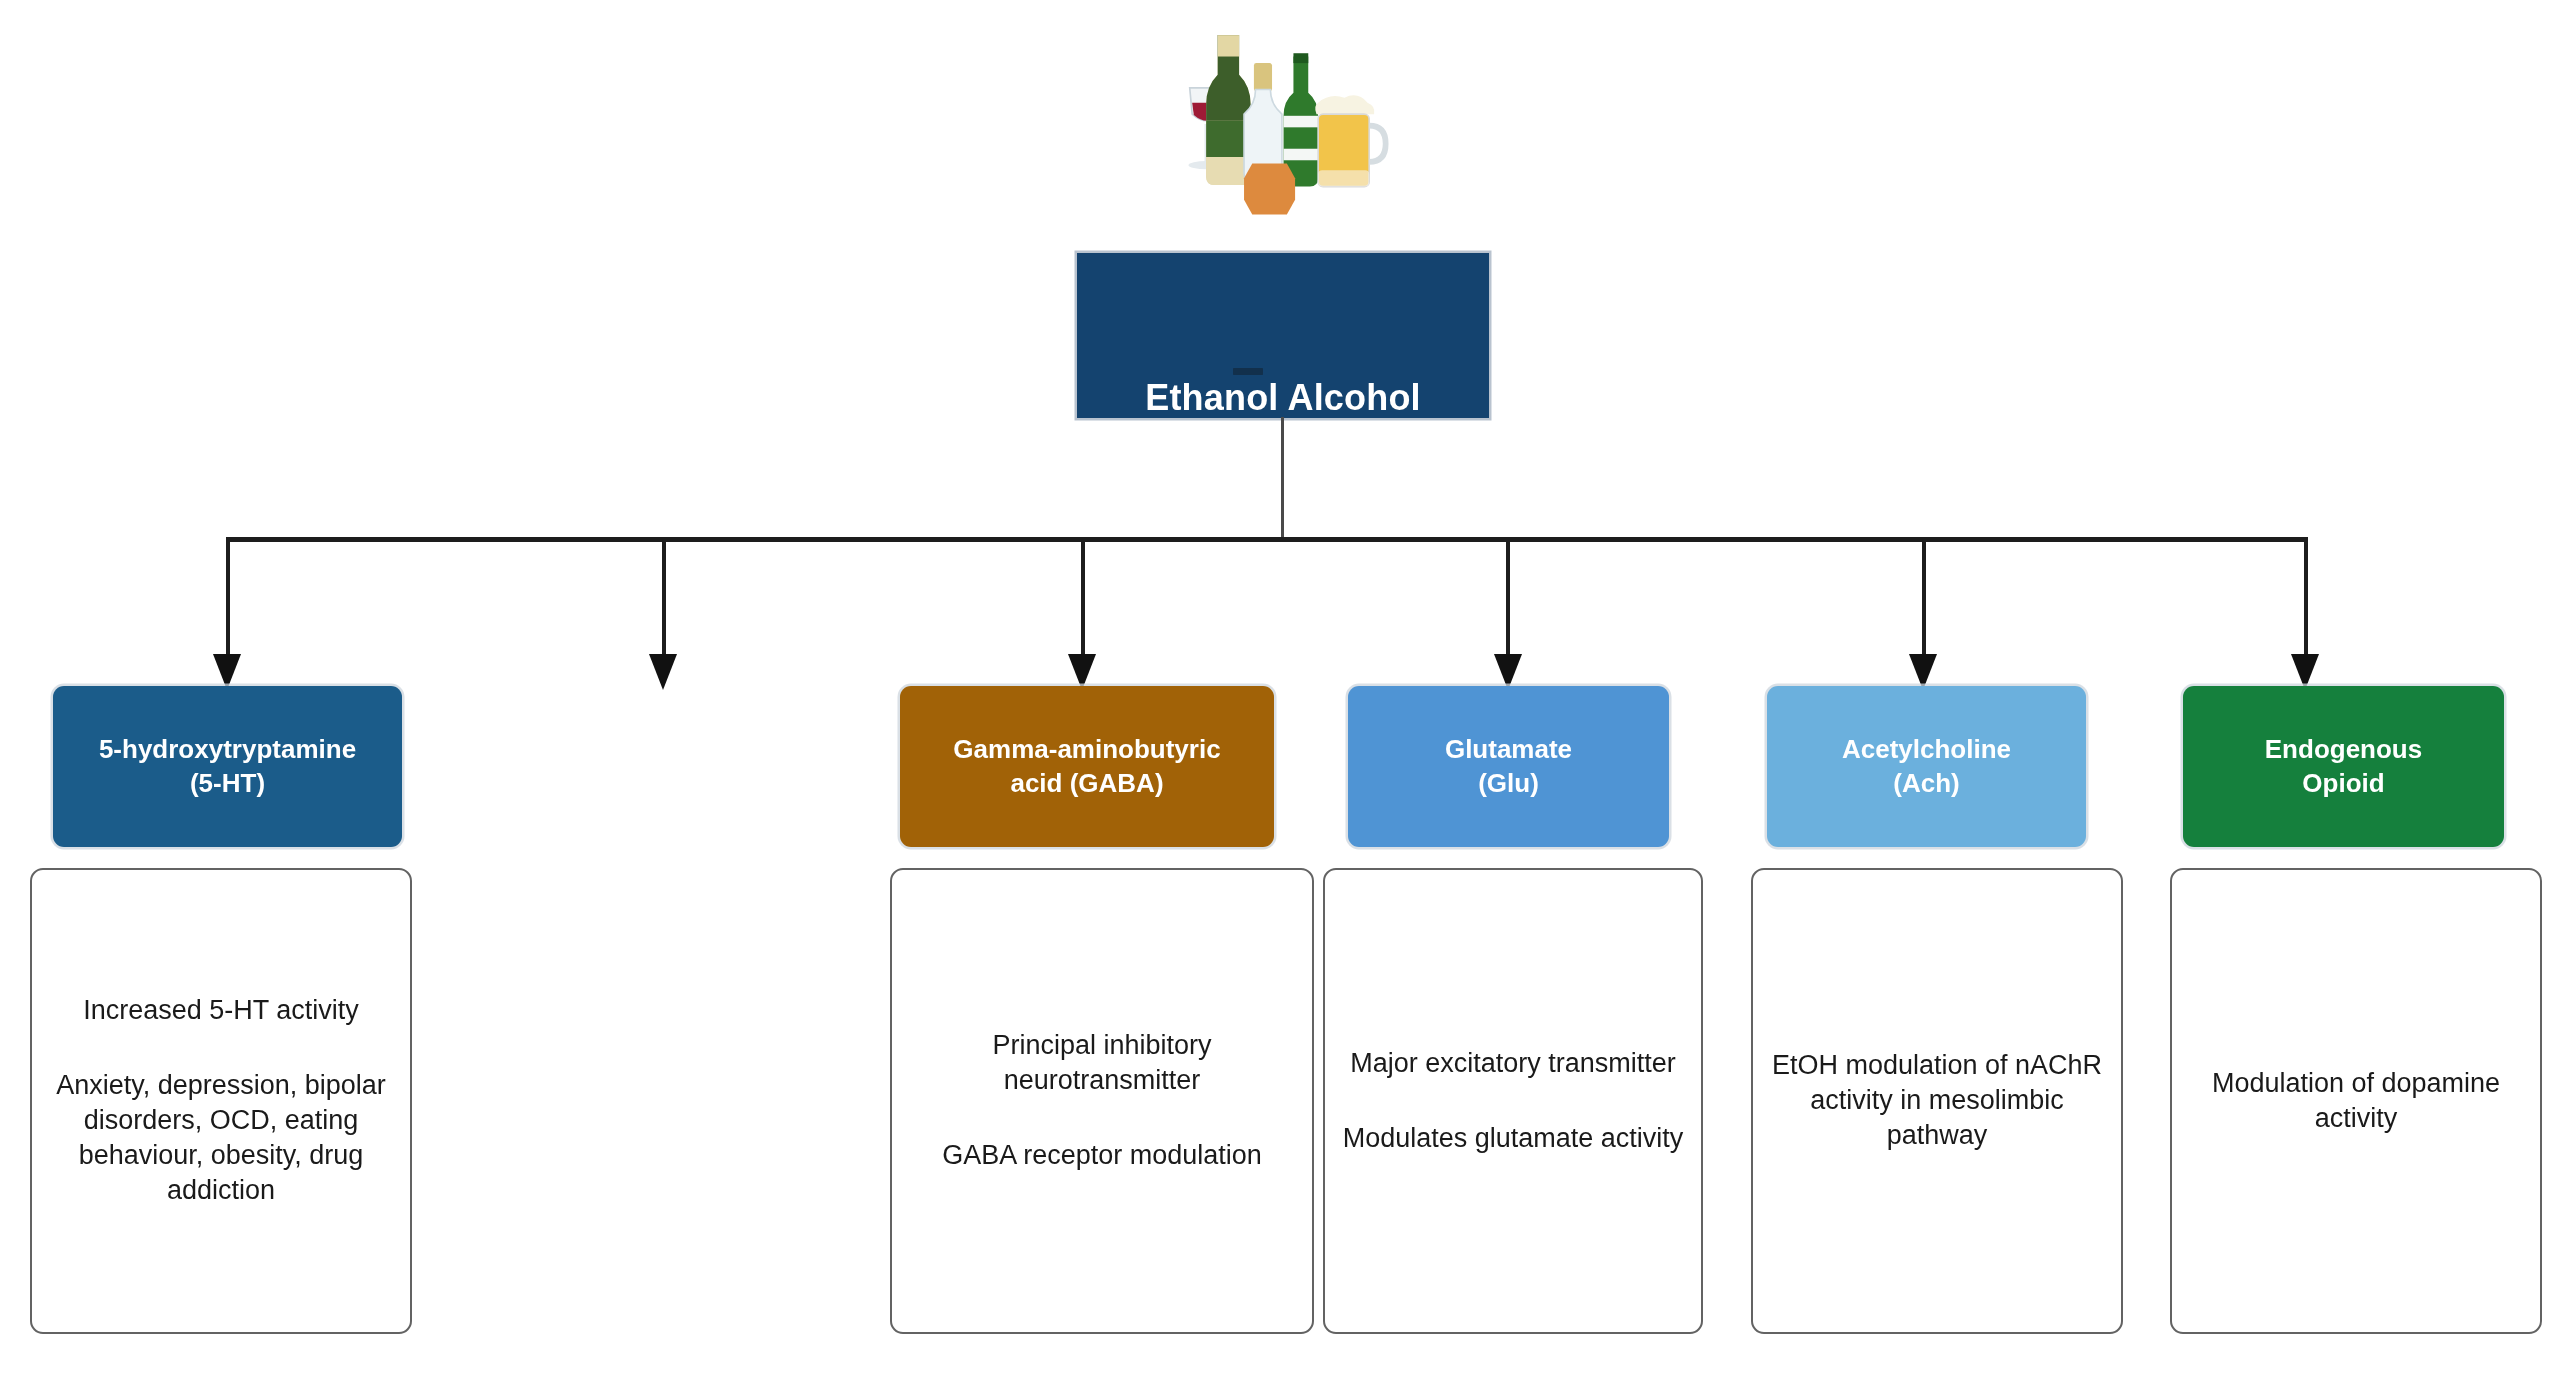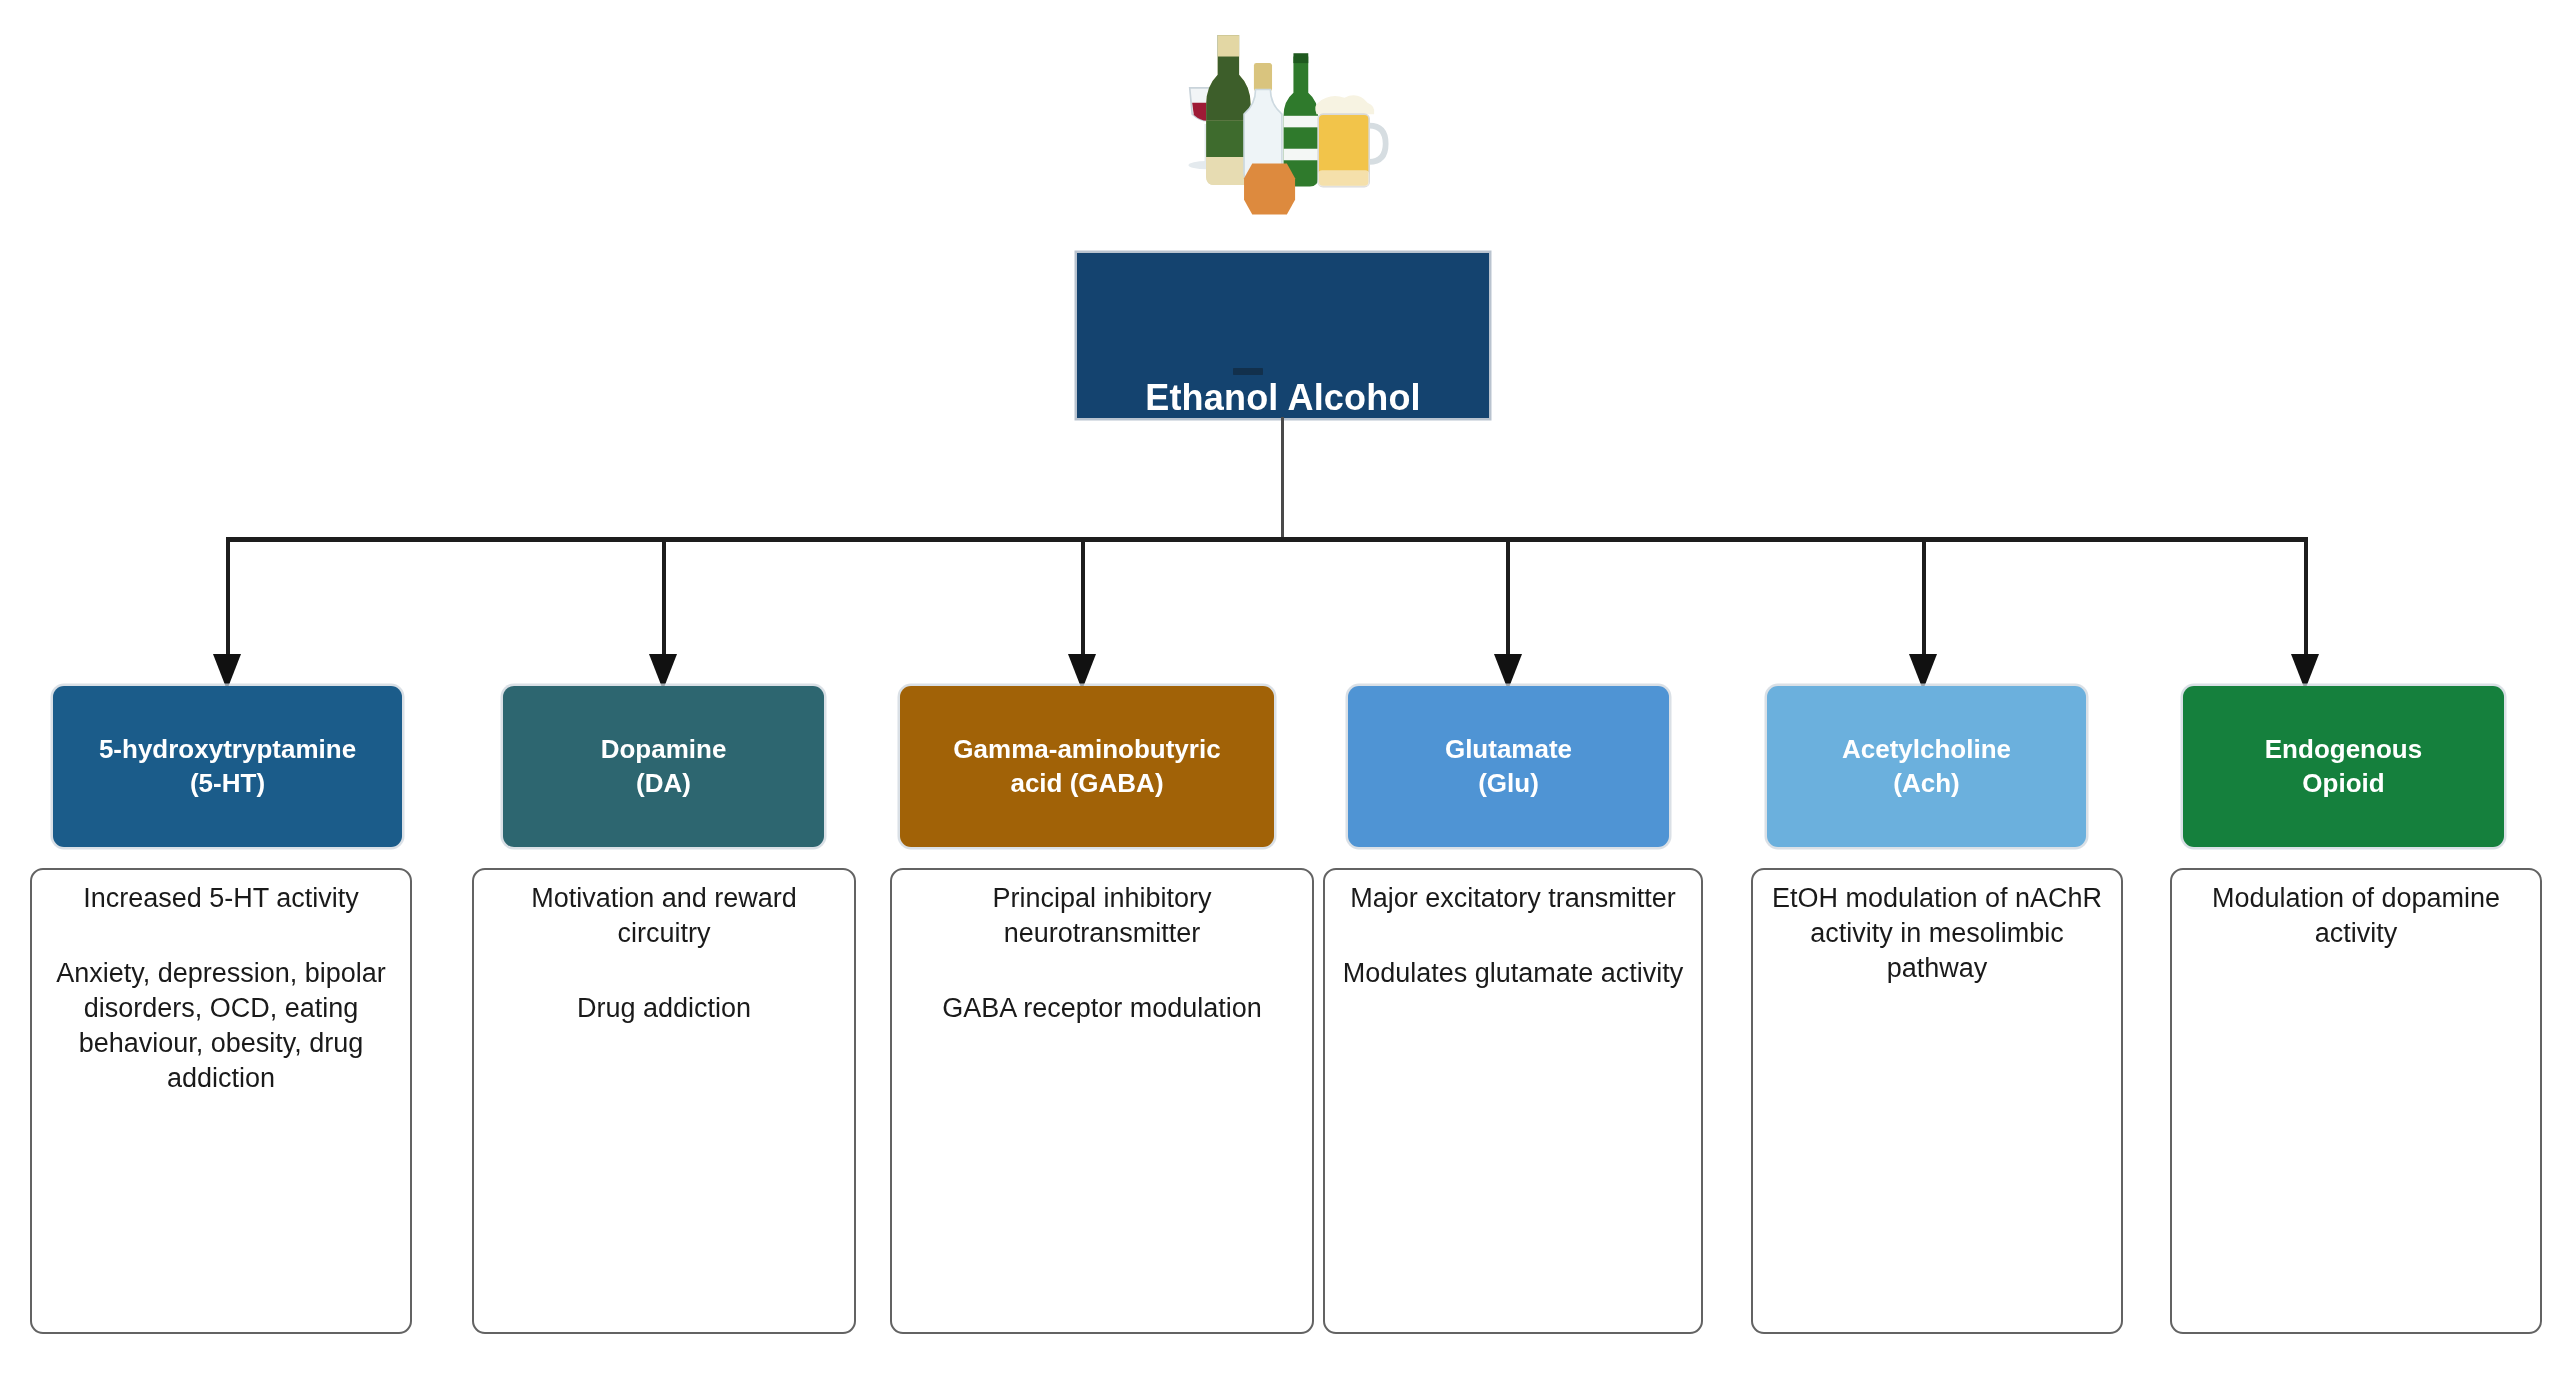--- a/index.html
+++ b/index.html
@@ -120,20 +120,21 @@
   }
   .desc-box {
     margin-top: 20.6px;
     border: 2.5px solid #636363;
     border-radius: 13px;
     background: #ffffff;
     box-sizing: border-box;
     display: flex;
     flex-direction: column;
     align-items: center;
+    justify-content: center;
     padding: 11.5px 13px;
   }
   .desc-para {
     color: #1a1a1a;
     font-size: 27px;
     line-height: 1.30;
     text-align: center;
     margin: 0;
   }
   .desc-para + .desc-para {
@@ -216,32 +217,20 @@
         <span>5-hydroxytryptamine</span><br>
         <span>(5-HT)</span>
       </div>
     </div>
     <div class="desc-box" style="margin-left:30px;width:382px;height:466px">
       <p class="desc-para">Increased 5-HT activity</p>
       <p class="desc-para">Anxiety, depression, bipolar disorders, OCD, eating behaviour, obesity, drug addiction</p>
     </div>
   </div>
 
-  <div class="col" style="left:0">
-    <div class="head-box" style="margin-left:503px;width:321px;background:#2d6670">
-      <div class="head-label">
-        <span>Dopamine</span><br>
-        <span>(DA)</span>
-      </div>
-    </div>
-    <div class="desc-box" style="margin-left:472px;width:384px;height:466px">
-      <p class="desc-para">Motivation and reward circuitry</p>
-      <p class="desc-para">Drug addiction</p>
-    </div>
-  </div>
 
   <div class="col" style="left:0">
     <div class="head-box" style="margin-left:900px;width:374px;background:#a16207">
       <div class="head-label">
         <span>Gamma-aminobutyric</span><br>
         <span>acid (GABA)</span>
       </div>
     </div>
     <div class="desc-box" style="margin-left:890px;width:424px;height:466px">
       <p class="desc-para">Principal inhibitory neurotransmitter</p>

